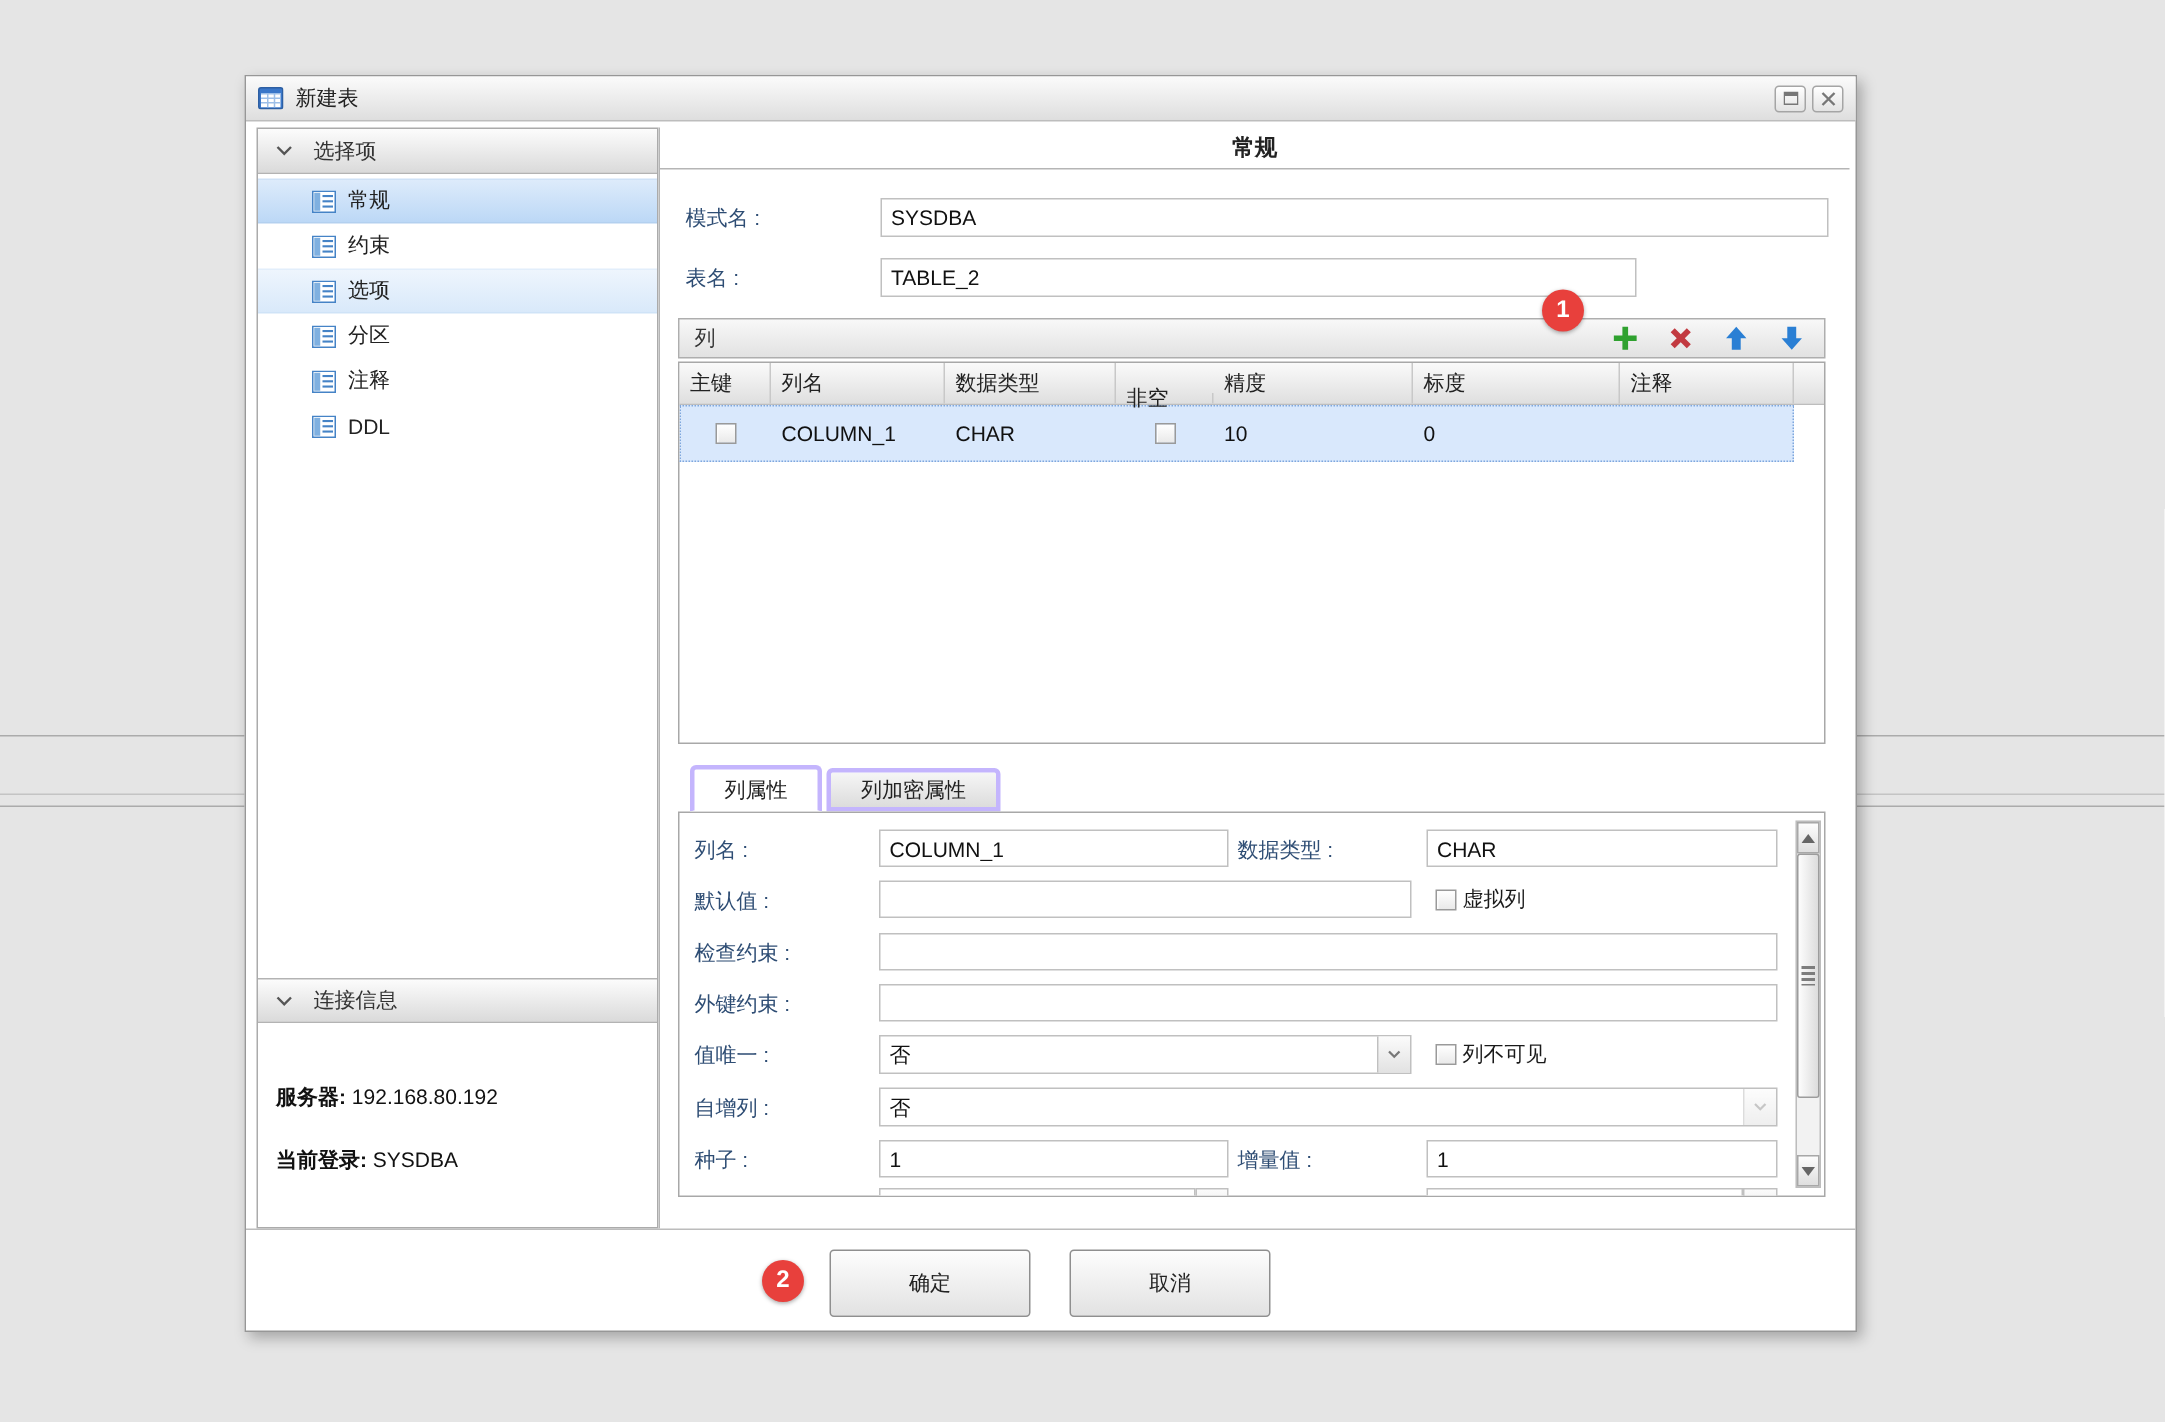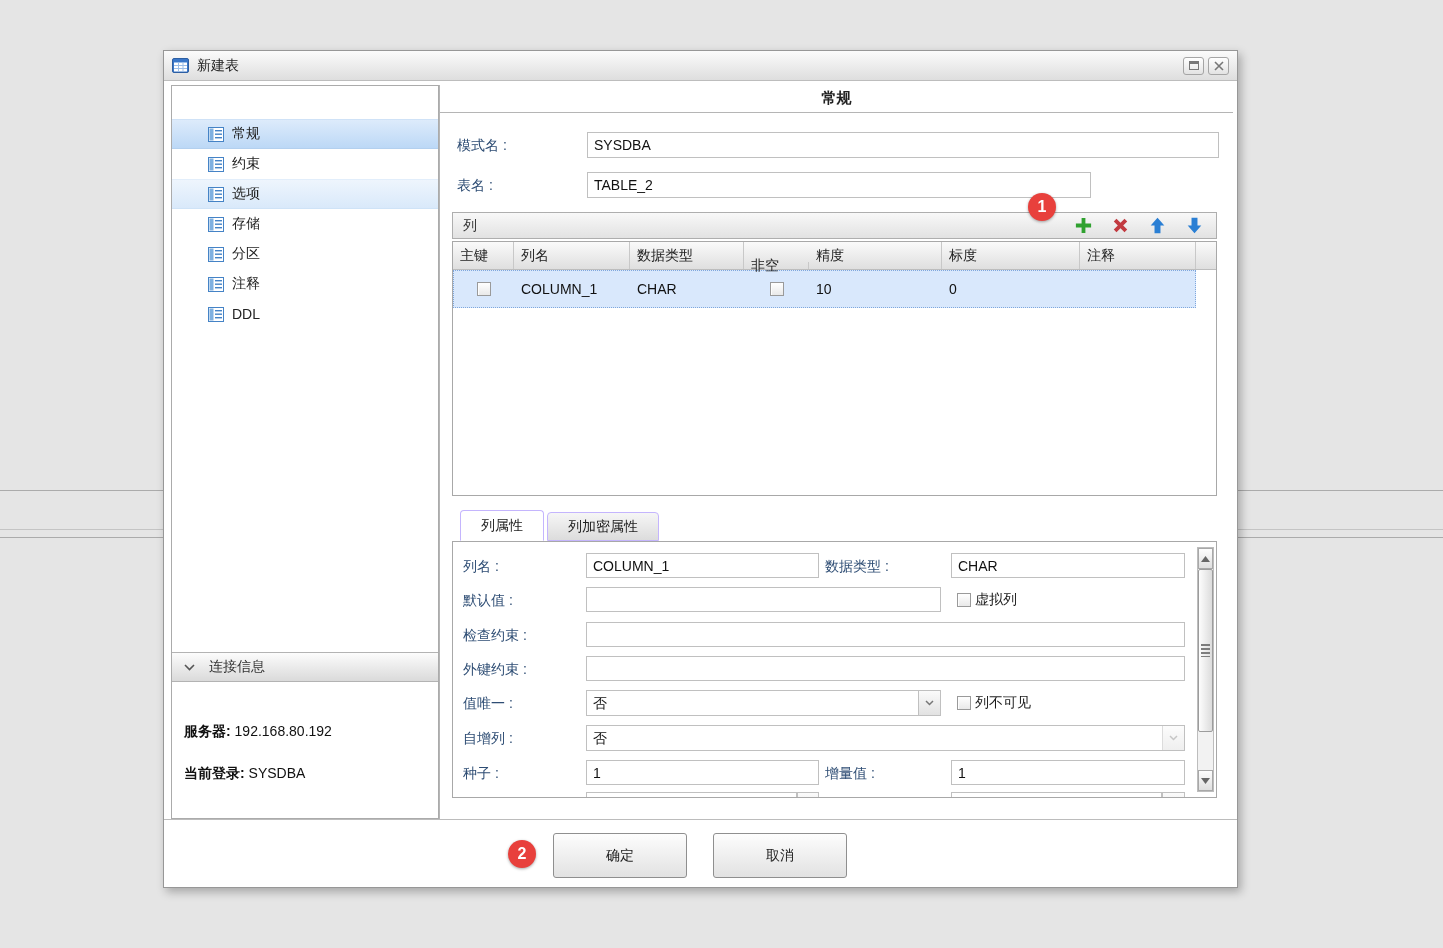--- a/index.html
+++ b/index.html
@@ -48,21 +48,21 @@
   .trow { display:flex; width:743px; height:38px; background:#d9e8fc; border:1px dotted #7fa7dd; align-items:center; }
   .td { padding-left:7px; color:#111; display:flex; align-items:center; }
 
   .cb { width:14px; height:14px; border:1px solid #9a9a9a; background:linear-gradient(#ffffff,#e9e9e9); box-shadow:inset 1px 1px 0 #fdfdfd; }
 
   
   .badge { position:absolute; width:28px; height:28px; border-radius:50%; background:#e8403c; color:#fff; font-weight:bold; font-size:16px; display:flex; align-items:center; justify-content:center; box-shadow:0 1px 3px rgba(0,0,0,.35); z-index:30; }
 
   
   .tabs { position:absolute; left:20px; top:425px; display:flex; }
-  .tab { height:31px; padding:0 20px; display:flex; align-items:center; border:1px solid #c4b5fd; border-radius:4px 4px 0 0; color:#222; }
+  .tab { height:31px; padding:0 20px; display:flex; align-items:center; border:3px solid #c4b5fd; border-radius:4px 4px 0 0; color:#222; }
   .tab.active { background:#fff; border-bottom:1px solid #fff; z-index:2; }
   .tab.inactive { background:linear-gradient(#f6f6f6,#dcdcdc); margin-left:3px; height:29px; margin-top:2px; }
 
   
   .props { position:absolute; left:12px; top:456px; width:765px; height:257px; border:1px solid #a8a8a8; background:#fff; overflow:hidden; z-index:1; }
   .props .flabel { left:10px; }
   .combo-btn { position:absolute; top:0; right:0; width:22px; height:24px; border-left:1px solid #c0c0c0; background:linear-gradient(#fbfbfb,#e2e2e2); display:flex; align-items:center; justify-content:center; }
   .combo-btn.dis { opacity:.55; }
   .cb-row { position:absolute; display:flex; align-items:center; gap:4px; color:#1d3a63; }
 
@@ -109,20 +109,28 @@
         </span>
       <span class="win-btn">
           <svg width="10" height="10" viewBox="0 0 10 10">
             <path d="M1 1 L9 9 M9 1 L1 9" stroke="#777" stroke-width="1.6"></path>
           </svg>
         </span>
     </span>
   </div>
 
   <div class="left-panel">
+    <div class="acc-header" style="top:0;">
+      <span class="chev">
+          <svg width="11" height="7" viewBox="0 0 11 7">
+            <path d="M1 1 L5.5 5.5 L10 1" fill="none" stroke="#555" stroke-width="1.6"></path>
+          </svg>
+        </span>
+      <span>选择项</span>
+    </div>
     <div class="side-items">
       <div class="side-item sel">
         <span>
             <svg width="16" height="15" viewBox="0 0 16 15">
               <rect x="0.5" y="0.5" width="15" height="14" fill="#fff" stroke="#4583c6"></rect>
               <rect x="1.5" y="1.5" width="4" height="12" fill="#7fb0e0"></rect>
               <rect x="7" y="3" width="7" height="1.4" fill="#4583c6"></rect>
               <rect x="7" y="6.5" width="7" height="1.4" fill="#4583c6"></rect>
               <rect x="7" y="10" width="7" height="1.4" fill="#4583c6"></rect>
             </svg>
@@ -145,32 +153,20 @@
         <span>
             <svg width="16" height="15" viewBox="0 0 16 15">
               <rect x="0.5" y="0.5" width="15" height="14" fill="#fff" stroke="#4583c6"></rect>
               <rect x="1.5" y="1.5" width="4" height="12" fill="#7fb0e0"></rect>
               <rect x="7" y="3" width="7" height="1.4" fill="#4583c6"></rect>
               <rect x="7" y="6.5" width="7" height="1.4" fill="#4583c6"></rect>
               <rect x="7" y="10" width="7" height="1.4" fill="#4583c6"></rect>
             </svg>
           </span>
         <span>选项</span>
-      </div>
-      <div class="side-item">
-        <span>
-            <svg width="16" height="15" viewBox="0 0 16 15">
-              <rect x="0.5" y="0.5" width="15" height="14" fill="#fff" stroke="#4583c6"></rect>
-              <rect x="1.5" y="1.5" width="4" height="12" fill="#7fb0e0"></rect>
-              <rect x="7" y="3" width="7" height="1.4" fill="#4583c6"></rect>
-              <rect x="7" y="6.5" width="7" height="1.4" fill="#4583c6"></rect>
-              <rect x="7" y="10" width="7" height="1.4" fill="#4583c6"></rect>
-            </svg>
-          </span>
-        <span>存储</span>
       </div>
       <div class="side-item">
         <span>
             <svg width="16" height="15" viewBox="0 0 16 15">
               <rect x="0.5" y="0.5" width="15" height="14" fill="#fff" stroke="#4583c6"></rect>
               <rect x="1.5" y="1.5" width="4" height="12" fill="#7fb0e0"></rect>
               <rect x="7" y="3" width="7" height="1.4" fill="#4583c6"></rect>
               <rect x="7" y="6.5" width="7" height="1.4" fill="#4583c6"></rect>
               <rect x="7" y="10" width="7" height="1.4" fill="#4583c6"></rect>
             </svg>

